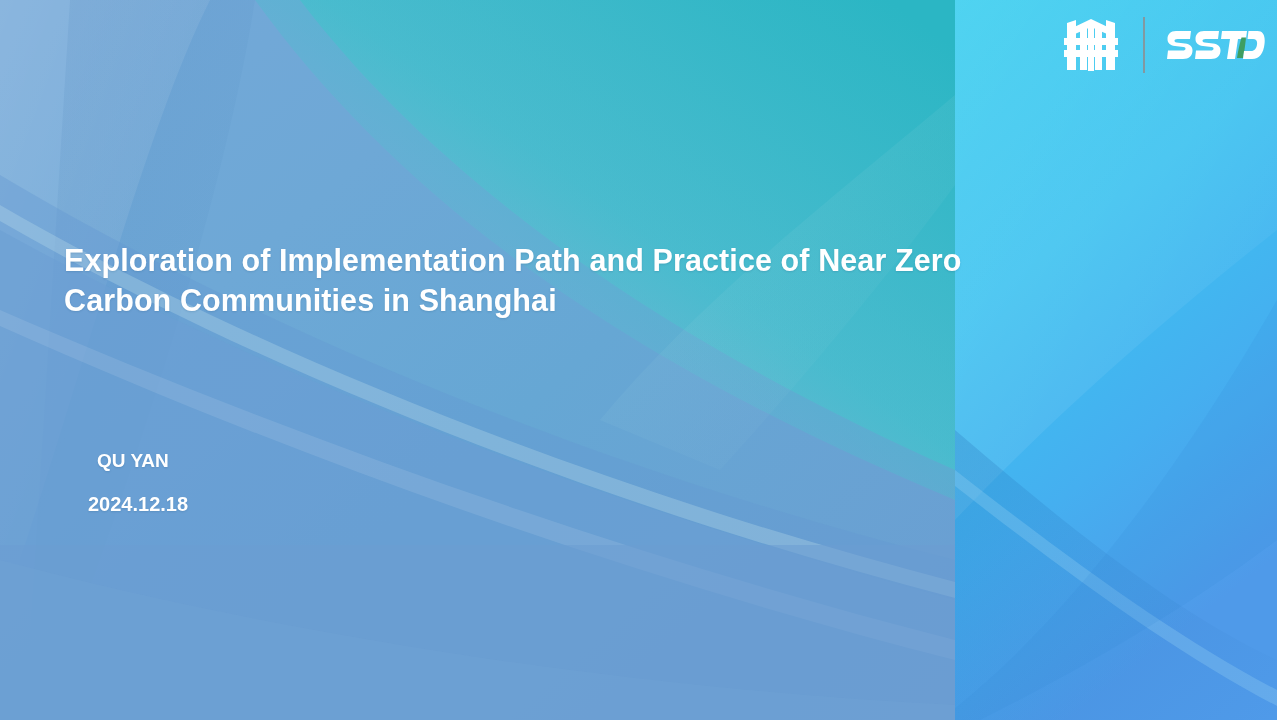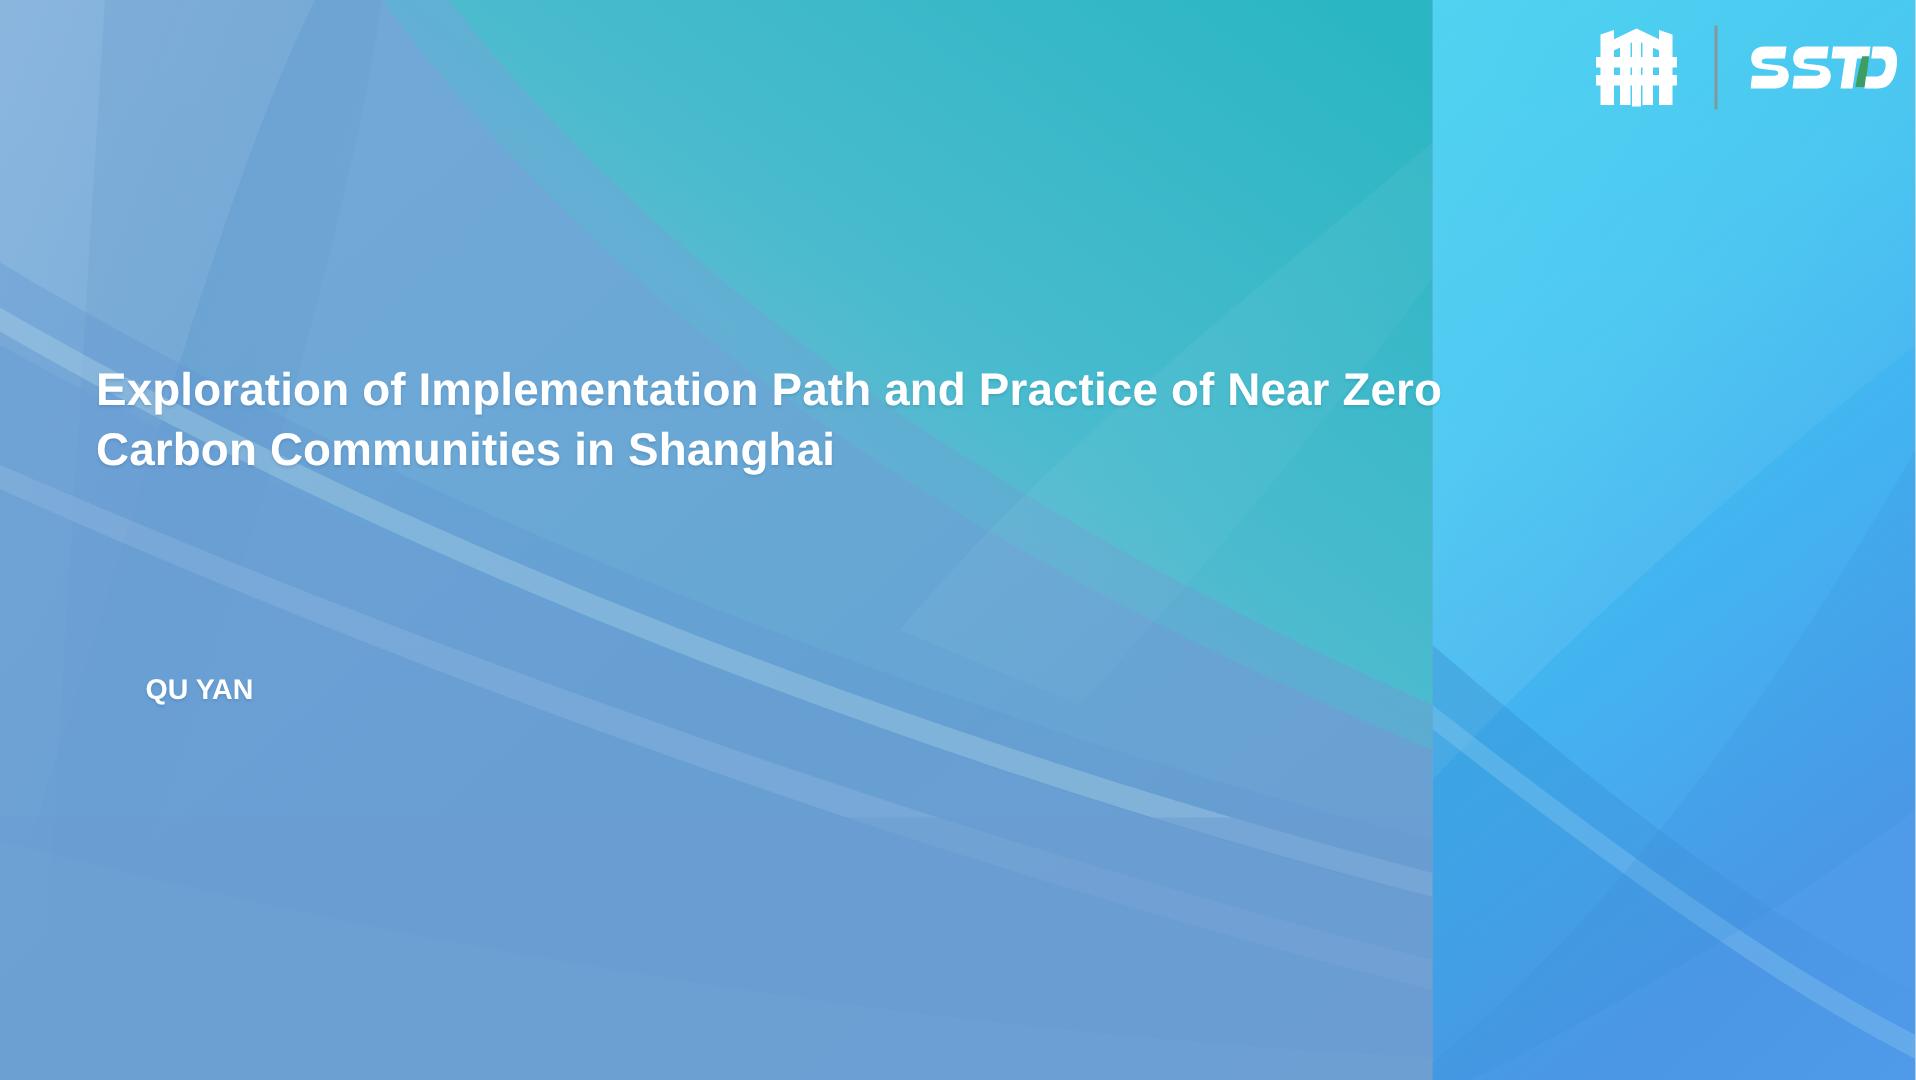--- a/index.html
+++ b/index.html
@@ -228,15 +228,16 @@
 
       <path d="M163,12 L181,12 C192,12 197,21 195,38 C193,56 185,68 170,68 L152,68 L154,52 L168,52
                C175,52 179,47 180,39 C181,31 178,28 172,28 L161,28 Z" fill="#ffffff"></path>
     </svg>
   </div>
 
   <h1 id="title">Exploration of Implementation Path and Practice of Near Zero Carbon Communities in Shanghai</h1>
 
   <div id="byline">
     <span class="ln indent">QU YAN</span>
+    <span class="ln ln-date">2024.12.18</span>
   </div>
 
 </div>
 
 </body></html>

